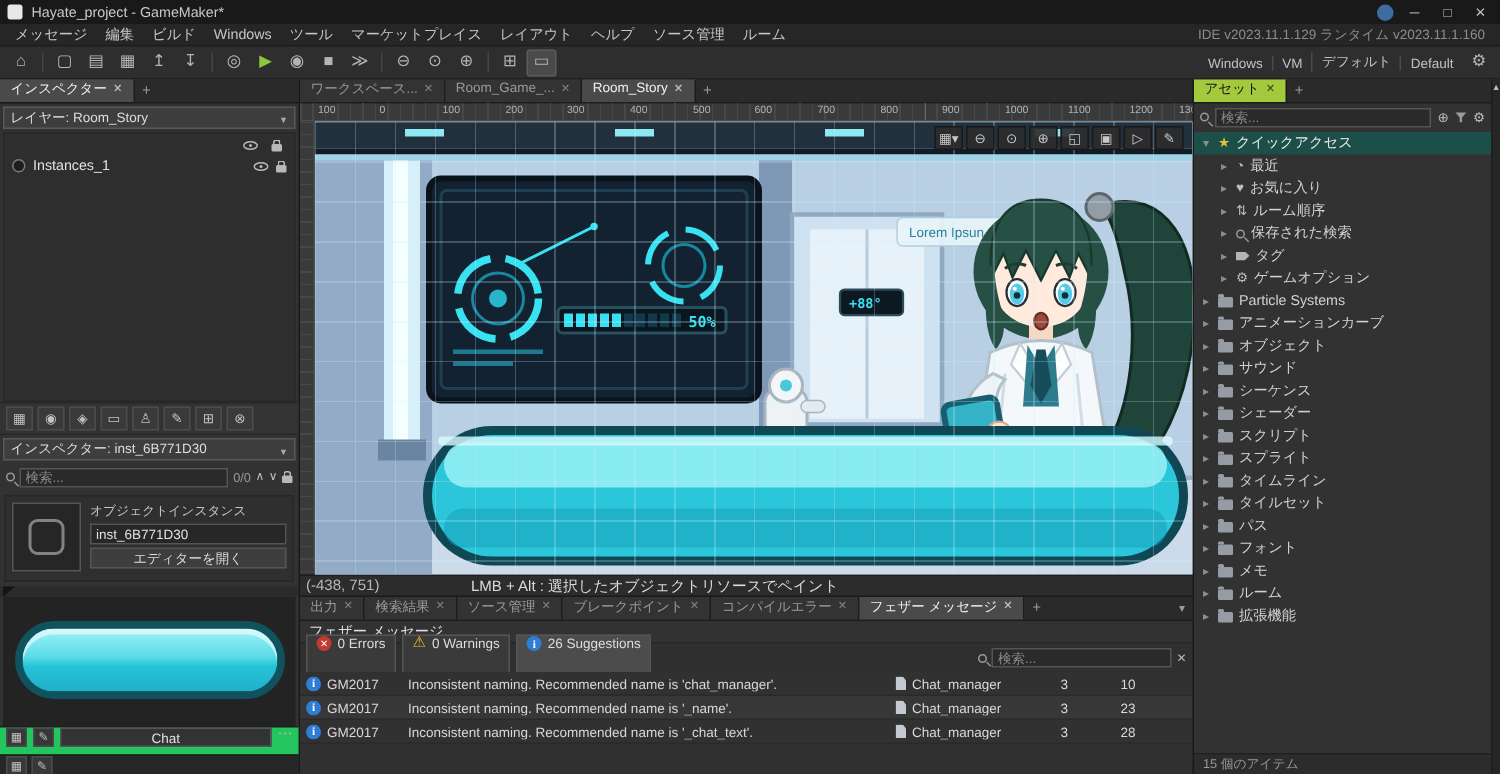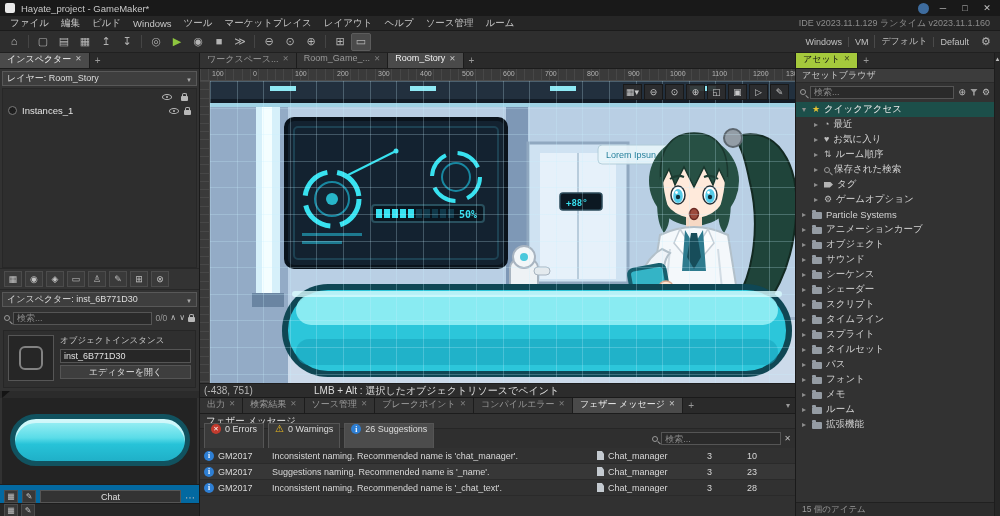--- a/index.html
+++ b/index.html
@@ -109,21 +109,21 @@
   .thumb{width:46px;height:46px;background:#262626;border:1px solid #565656;position:relative;flex:none}
   .thumb::after{content:"";position:absolute;inset:10px;border:2px solid #828282;border-radius:6px}
   .card-right{flex:1;min-width:0;display:flex;flex-direction:column;gap:2px}
   .card-label{font-size:8.5px;color:#c6c6c6;white-space:nowrap}
   .namebox{height:14px;border:1px solid #555;background:#272727;display:flex;align-items:center;padding:0 3px;font-size:9px;color:#e0e0e0}
   .openbtn{height:14px;border:1px solid #555;background:#3e3e3e;display:flex;align-items:center;justify-content:center;font-size:9px;color:#ddd}
   .phandle{height:7px;position:relative;background:#2b2b2b;flex:none}
   .phandle::after{content:"";position:absolute;left:2px;top:0;width:0;height:0;border-top:7px solid #141414;border-right:8px solid transparent}
   .preview{flex:1;background:#232323;position:relative;overflow:hidden;margin:0 2px}
   .capsule{position:absolute;left:8px;top:16px;width:180px;height:52px;border-radius:26px;background:linear-gradient(#a2f1f5 0%,#5adce8 45%,#27c3d8 60%,#1fb0c8 100%);border:5px solid #11525f;box-shadow:inset 0 4px 0 rgba(255,255,255,.55)}
-  .chatrow{height:19px;display:flex;align-items:flex-end;gap:4px;padding:0 4px;background:#0369a1;border-top:1px solid #1e1e1e;flex:none}
+  .chatrow{height:19px;display:flex;align-items:flex-start;gap:4px;padding:0 4px;background:#22c55e;border-top:1px solid #1e1e1e;flex:none}
   .chat-ic{width:14px;height:13px;border:1px solid #4c4c4c;background:#383838;display:flex;align-items:center;justify-content:center;color:#c0c0c0}
   .chat-ic::after{font-size:8px}
   .ci-img::after{content:"▦"} .ci-pen::after{content:"✎"}
   .chatbox{flex:1;height:13px;border:1px solid #555;background:#333;display:flex;align-items:center;justify-content:center;font-size:9px;color:#e0e0e0}
   .bstrip{height:13px;display:flex;align-items:center;gap:3px;padding:0 4px;background:#272727;border-top:1px solid #1d1d1d;flex:none}
 
   
   .center{flex:1;display:flex;flex-direction:column;min-width:0}
   .hruler{height:12px;background:#3a3a3a;border-bottom:1px solid #4c4c4c;position:relative;overflow:hidden;flex:none;
     background-image:repeating-linear-gradient(to right,#474747 0 1px,transparent 1px 8.32px),repeating-linear-gradient(to right,#686868 0 1px,transparent 1px 41.6px)}
@@ -185,21 +185,21 @@
     <span class="logo"></span>
     <span class="title-text">Hayate_project - GameMaker*</span>
     <span class="tb-spacer"></span>
     <span class="avatar"></span>
     <span class="winbtn min"></span>
     <span class="winbtn max"></span>
     <span class="winbtn close"></span>
   </div>
 
   <div class="menubar">
-    <span class="menu-item">ファイル</span>
+    <span class="menu-item">メッセージ</span>
     <span class="menu-item">編集</span>
     <span class="menu-item">ビルド</span>
     <span class="menu-item">Windows</span>
     <span class="menu-item">ツール</span>
     <span class="menu-item">マーケットプレイス</span>
     <span class="menu-item">レイアウト</span>
     <span class="menu-item">ヘルプ</span>
     <span class="menu-item">ソース管理</span>
     <span class="menu-item">ルーム</span>
     <span class="mb-version">IDE v2023.11.1.129  ランタイム v2023.11.1.160</span>
@@ -534,21 +534,21 @@
                 <span>Chat_manager</span>
               </span>
             <span class="td c-line">3</span>
             <span class="td c-col">10</span>
           </div>
           <div class="trow">
             <span class="td c-code">
                 <span class="icon-info"></span>
                 <span>GM2017</span>
               </span>
-            <span class="td c-msg">Suggestions naming. Recommended name is '_name'.</span>
+            <span class="td c-msg">Inconsistent naming. Recommended name is '_name'.</span>
             <span class="td c-res">
                 <span class="icon-page"></span>
                 <span>Chat_manager</span>
               </span>
             <span class="td c-line">3</span>
             <span class="td c-col">23</span>
           </div>
           <div class="trow">
             <span class="td c-code">
                 <span class="icon-info"></span>
@@ -568,21 +568,20 @@
 
     <div class="rpanel">
       <div class="rcontent">
         <div class="tabstrip">
           <div class="tab green">
             <span>アセット</span>
             <span class="x"></span>
           </div>
           <span class="plusbtn"></span>
         </div>
-        <div class="aheader">アセットブラウザ</div>
         <div class="asearch">
           <span class="icon-mag"></span>
           <input class="search" placeholder="検索..." style="">
           <span class="g g-add"></span>
           <span class="icon-funnel" style="background:#9a9a9a"></span>
           <span class="g g-gear"></span>
         </div>
         <div class="tree">
           <div class="trowi qa">
             <span class="chev open"></span>
@@ -650,26 +649,26 @@
             <span>シェーダー</span>
           </div>
           <div class="trowi">
             <span class="chev"></span>
             <span class="icon-folder"></span>
             <span>スクリプト</span>
           </div>
           <div class="trowi">
             <span class="chev"></span>
             <span class="icon-folder"></span>
+            <span>スプライト</span>
+          </div>
+          <div class="trowi">
+            <span class="chev"></span>
+            <span class="icon-folder"></span>
             <span>タイムライン</span>
-          </div>
-          <div class="trowi">
-            <span class="chev"></span>
-            <span class="icon-folder"></span>
-            <span>スプライト</span>
           </div>
           <div class="trowi">
             <span class="chev"></span>
             <span class="icon-folder"></span>
             <span>タイルセット</span>
           </div>
           <div class="trowi">
             <span class="chev"></span>
             <span class="icon-folder"></span>
             <span>パス</span>

